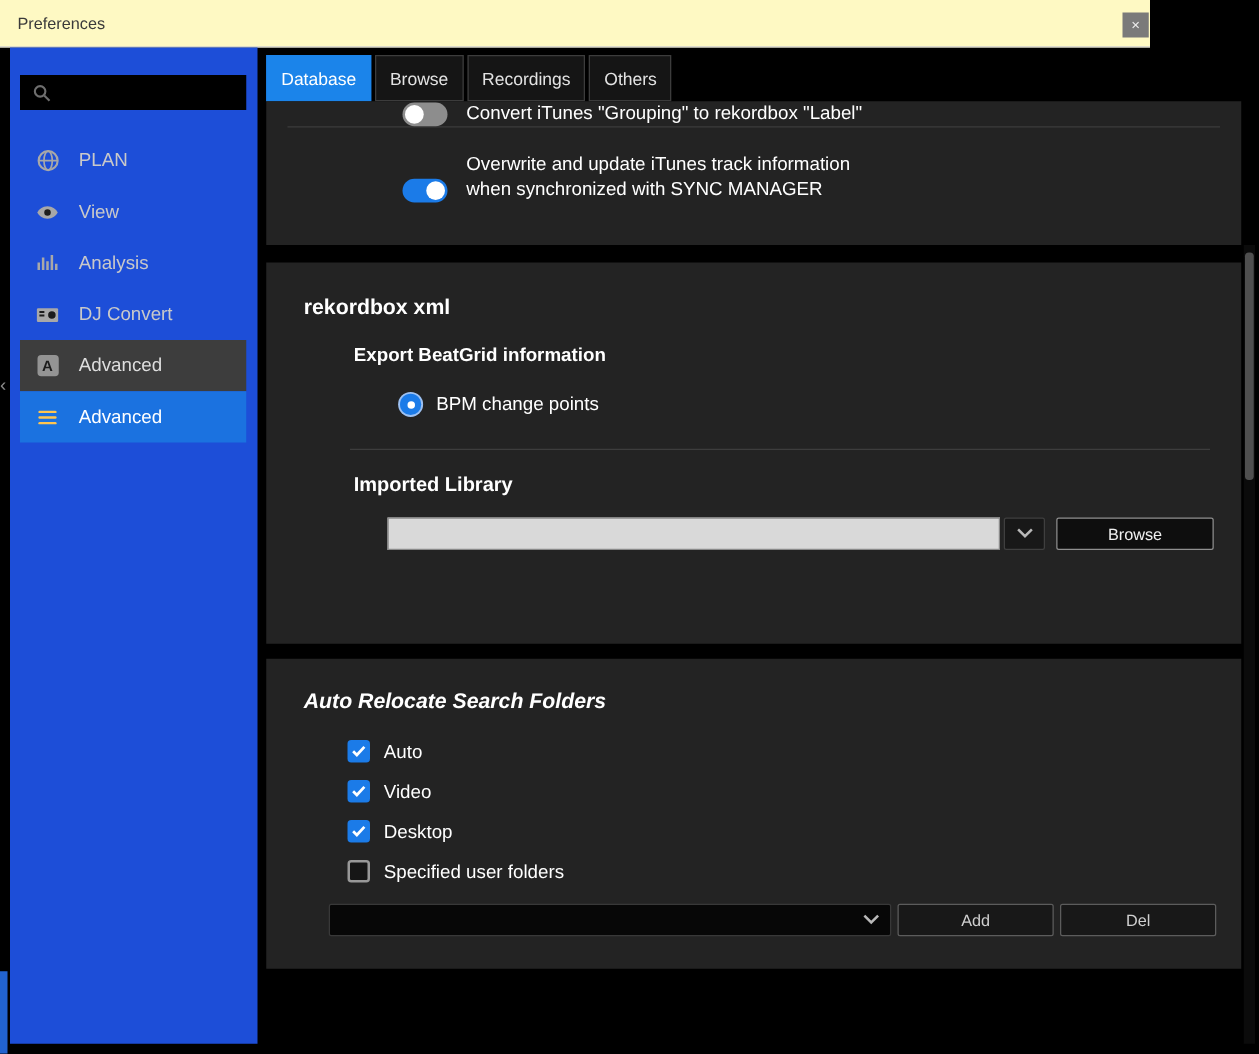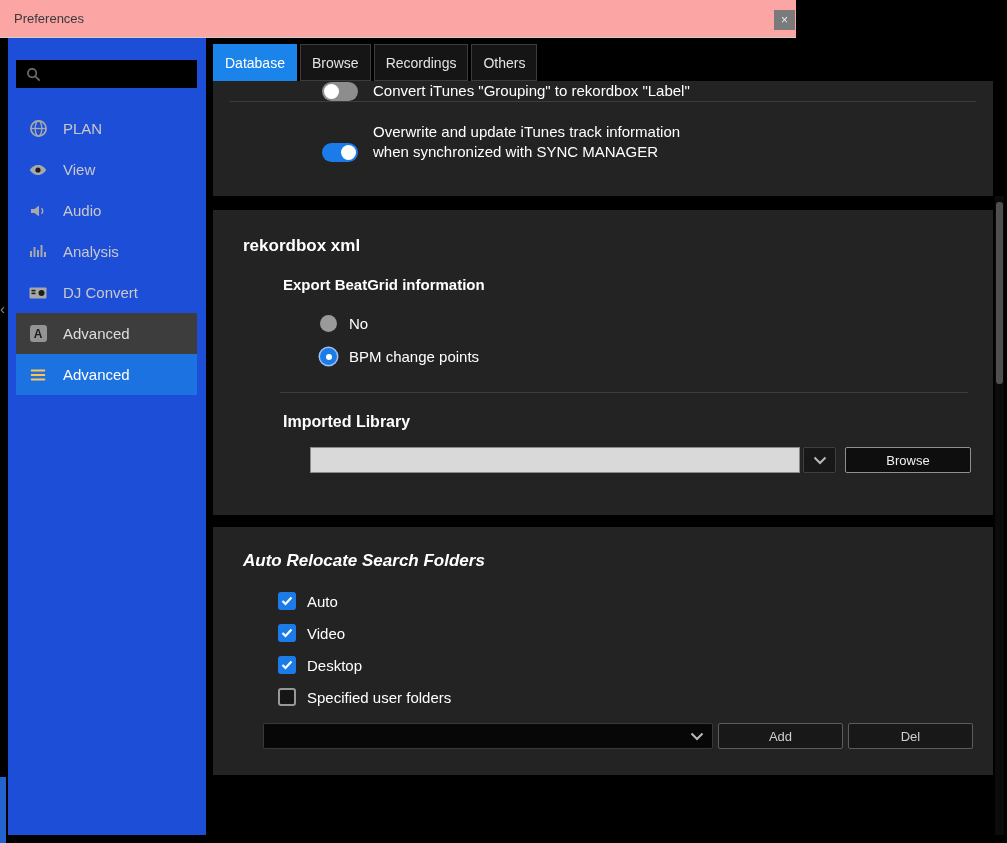--- a/index.html
+++ b/index.html
@@ -4,22 +4,22 @@
 <style>
   html, body { margin: 0; padding: 0; }
   body {
     width: 1007px; height: 843px;
     background: #000;
     font-family: "Liberation Sans", "DejaVu Sans", sans-serif;
     position: relative; overflow: hidden;
   }
   
   .titlebar {
-    position: absolute; left: 0; top: 0; width: 796px; height: 38px;
-    background: #fca5a5; border-bottom: 1px solid #cfcfcf;
+    position: absolute; left: 0; top: 0; width: 920px; height: 38px;
+    background: #fef9c3; border-bottom: 1px solid #cfcfcf;
     display: flex; align-items: center; box-sizing: border-box;
   }
   .titlebar-title { margin-left: 14px; font-size: 13px; color: #3a3a3a; }
   .close-btn {
     position: absolute; right: 1px; top: 10px; width: 21px; height: 20px;
     background: #7a7a7a; color: #ededed; font-size: 12px;
     display: flex; align-items: center; justify-content: center; cursor: default;
   }
   
   .sidebar { position: absolute; left: 8px; top: 38px; width: 198px; height: 797px; background: #1d4ed8; }
@@ -176,29 +176,20 @@
       <div class="menu-item">
         <span class="mi-icon">
           <svg width="20" height="20" viewBox="0 0 20 20">
               <path d="M10 5C6 5 3 7.8 1.8 10 3 12.2 6 15 10 15s7-2.8 8.2-5C17 7.8 14 5 10 5z" fill="#a8a8a8"></path>
               <circle cx="10" cy="10" r="2.6" fill="#1d1d1d"></circle>
             </svg>
         </span>
         <span>View</span>
       </div>
 
-      <div class="menu-item">
-        <span class="mi-icon">
-          <svg width="20" height="20" viewBox="0 0 20 20">
-              <path d="M3 8v4h3.5L11 15.5v-11L6.5 8z" fill="#a8a8a8"></path>
-              <path d="M13.5 7.2a4 4 0 0 1 0 5.6" fill="none" stroke="#a8a8a8" stroke-width="1.6"></path>
-            </svg>
-        </span>
-        <span>Audio</span>
-      </div>
 
       <div class="menu-item">
         <span class="mi-icon">
           <svg width="20" height="20" viewBox="0 0 20 20">
               <g fill="#a8a8a8">
                 <rect x="2" y="9" width="2" height="6"></rect>
                 <rect x="5.5" y="5" width="2" height="10"></rect>
                 <rect x="9" y="8" width="2" height="7"></rect>
                 <rect x="12.5" y="3" width="2" height="12"></rect>
                 <rect x="16" y="10" width="2" height="5"></rect>
@@ -277,24 +268,20 @@
         </div>
       </div>
     </div>
   </div>
 
   <div class="panel panel2">
     <div class="section-title">rekordbox xml</div>
     <div class="sub-heading">Export BeatGrid information</div>
     <div class="radio-rows">
       <div class="radio-row">
-        <span class="radio"></span>
-        <span class="radio-label">No</span>
-      </div>
-      <div class="radio-row">
         <span class="radio selected"></span>
         <span class="radio-label">BPM change points</span>
       </div>
     </div>
     <div class="divider d2"></div>
     <div class="sub-heading imported-heading">Imported Library</div>
     <div class="input-row">
       <input class="lib-input" value="" style="">
       <div class="combo-btn">
         <span>

